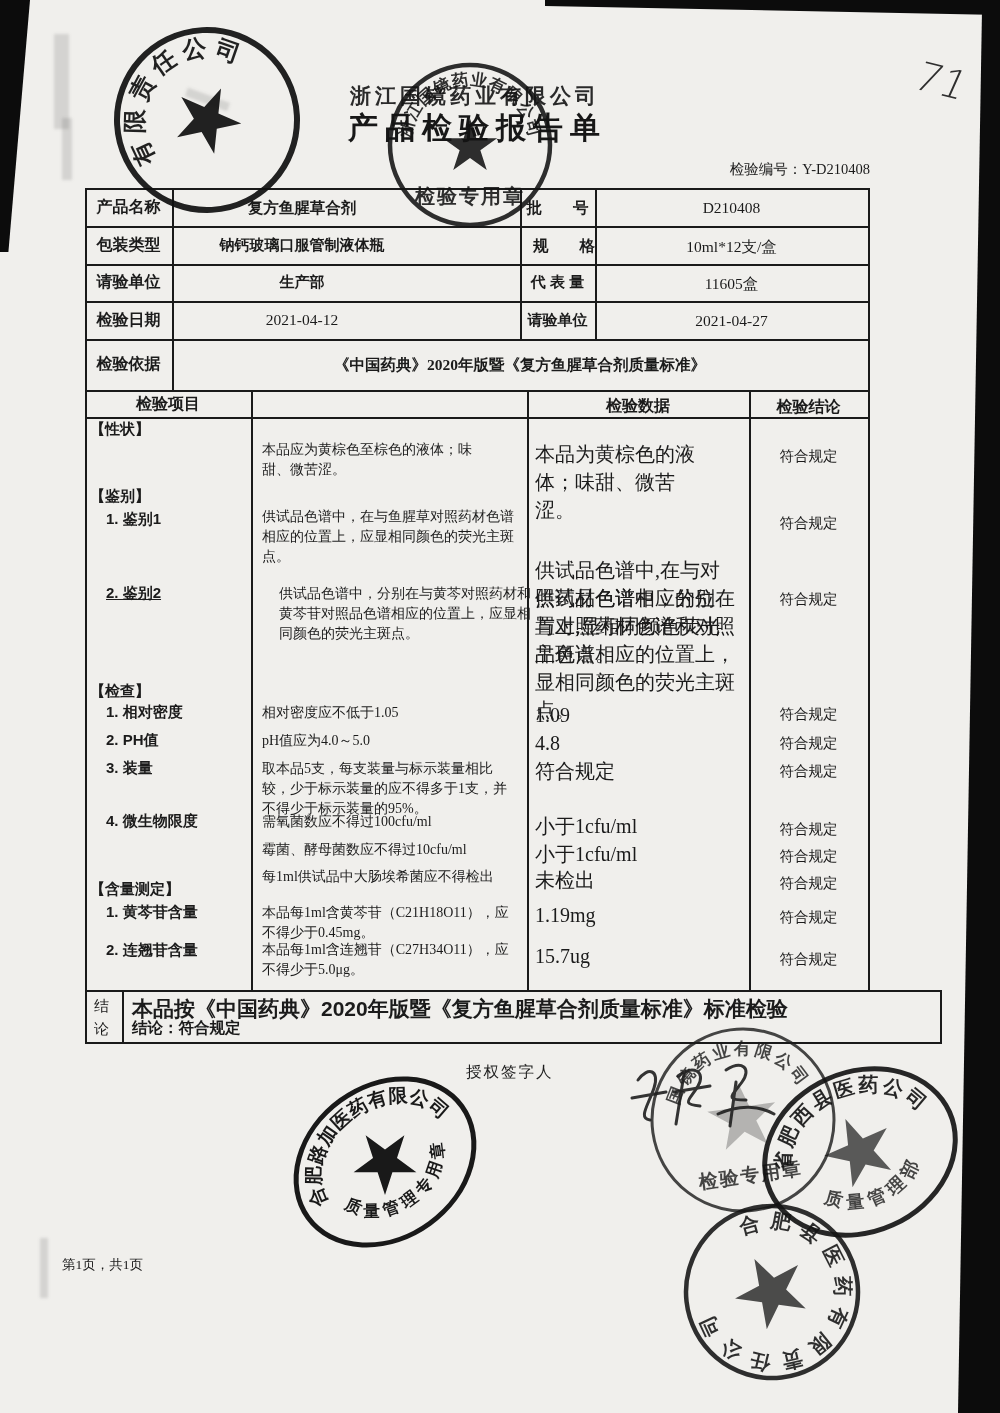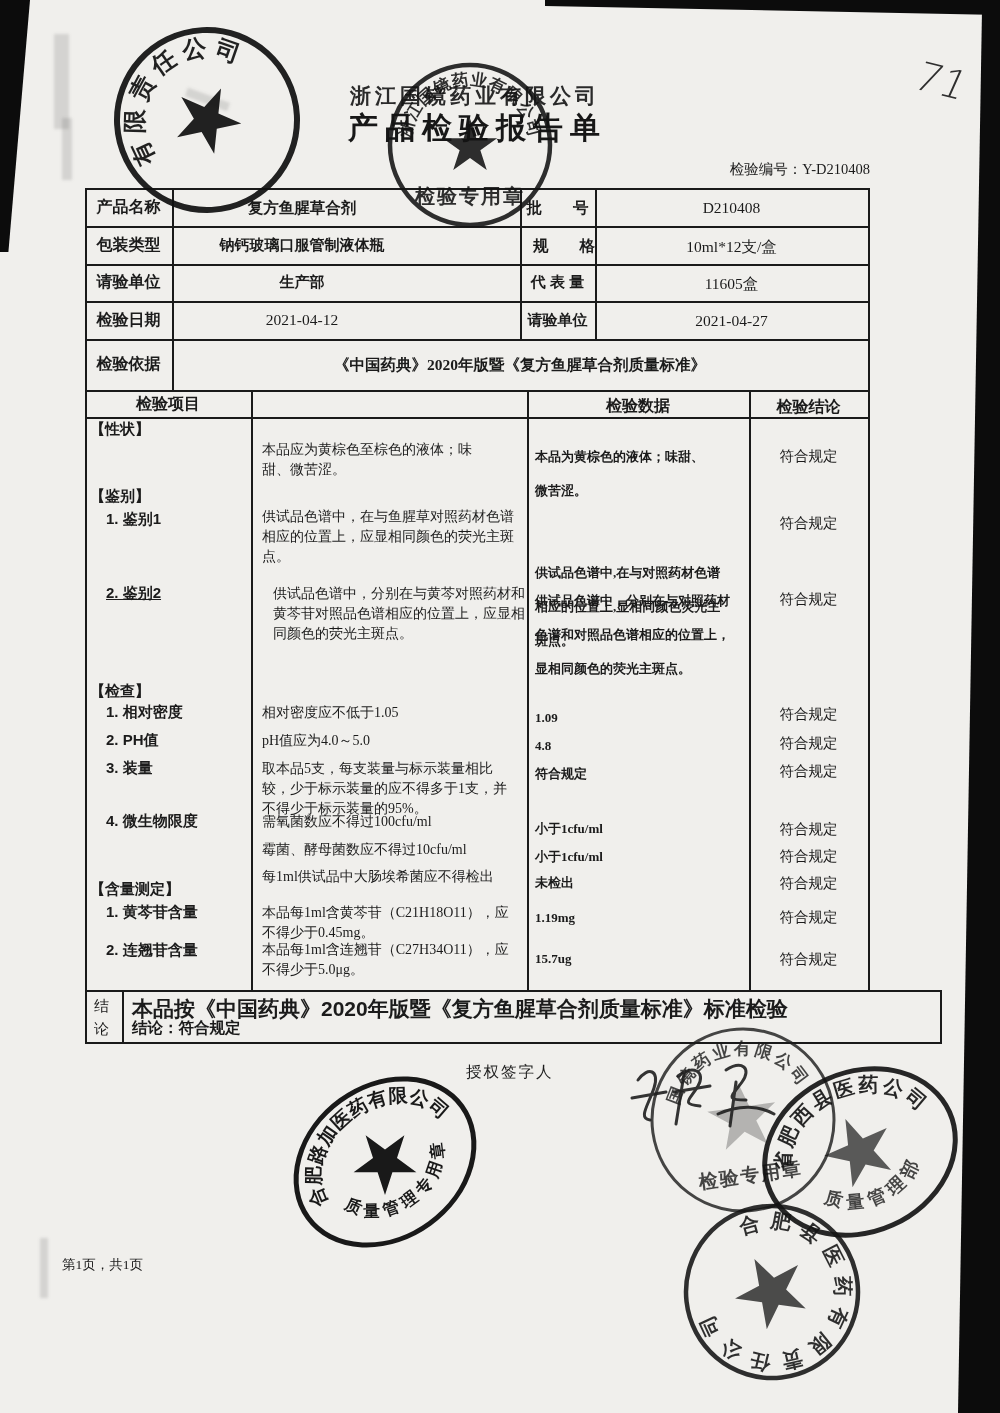--- a/index.html
+++ b/index.html
@@ -5,21 +5,21 @@
   html,body{margin:0;padding:0;background:#888;}
   #page{position:relative;width:1000px;height:1413px;margin:0 auto;background:#f0efec;overflow:hidden;
         font-family:"Liberation Serif","DejaVu Serif",serif;color:#1b1b1b;}
   .t{position:absolute;white-space:pre-wrap;}
   .hei{font-family:"Liberation Sans","DejaVu Sans",sans-serif;font-weight:700;}
   .song{font-family:"Liberation Serif","DejaVu Serif",serif;}
   .ctr{text-align:center;}
   .hl{position:absolute;background:#1a1a1a;height:2px;}
   .vl{position:absolute;background:#1a1a1a;width:2px;}
   .std{font-size:14px;line-height:20px;}
-  .dat{font-size:13px;line-height:34px;font-weight:bold;}
+  .dat{font-size:20px;line-height:28px;}
   .res{font-size:14.5px;}
   .item{font-size:15px;}
   .smudge{position:absolute;background:rgba(70,70,70,.16);filter:blur(1.5px);}
   .stamp{position:absolute;}
   .stamp text{font-family:"Liberation Sans","DejaVu Sans",sans-serif;}
   #handwrite{position:absolute;left:916px;top:58px;font-size:40px;color:#2e2e2e;
      font-family:"DejaVu Sans",sans-serif;font-weight:300;transform:rotate(14deg) skewX(-10deg);}
   .edge{position:absolute;background:#0c0c0c;}
 </style>
 </head>
@@ -101,21 +101,21 @@
   <div class="t hei item" style="left:106px;top:703px;">1. 相对密度</div>
   <div class="t hei item" style="left:106px;top:731px;">2. PH值</div>
   <div class="t hei item" style="left:106px;top:759px;">3. 装量</div>
   <div class="t hei item" style="left:106px;top:812px;">4. 微生物限度</div>
   <div class="t hei item" style="left:90px;top:880px;">【含量测定】</div>
   <div class="t hei item" style="left:106px;top:903px;">1. 黄芩苷含量</div>
   <div class="t hei item" style="left:106px;top:941px;">2. 连翘苷含量</div>
 
   <div class="t song std" style="left:262px;top:440px;width:230px;">本品应为黄棕色至棕色的液体；味甜、微苦涩。</div>
   <div class="t song std" style="left:262px;top:507px;width:258px;">供试品色谱中，在与鱼腥草对照药材色谱相应的位置上，应显相同颜色的荧光主斑点。</div>
-  <div class="t song std" style="left:273px;top:584px;width:258px;">供试品色谱中，分别在与黄芩对照药材和黄芩苷对照品色谱相应的位置上，应显相同颜色的荧光主斑点。</div>
+  <div class="t song std" style="left:279px;top:584px;width:258px;">供试品色谱中，分别在与黄芩对照药材和黄芩苷对照品色谱相应的位置上，应显相同颜色的荧光主斑点。</div>
   <div class="t song std" style="left:262px;top:703px;width:258px;">相对密度应不低于1.05</div>
   <div class="t song std" style="left:262px;top:731px;width:258px;">pH值应为4.0～5.0</div>
   <div class="t song std" style="left:262px;top:759px;width:258px;">取本品5支，每支装量与标示装量相比较，少于标示装量的应不得多于1支，并不得少于标示装量的95%。</div>
   <div class="t song std" style="left:262px;top:812px;width:258px;">需氧菌数应不得过100cfu/ml</div>
   <div class="t song std" style="left:262px;top:840px;width:258px;">霉菌、酵母菌数应不得过10cfu/ml</div>
   <div class="t song std" style="left:262px;top:867px;width:258px;">每1ml供试品中大肠埃希菌应不得检出</div>
   <div class="t song std" style="left:262px;top:903px;width:258px;">本品每1ml含黄芩苷（C21H18O11），应不得少于0.45mg。</div>
   <div class="t song std" style="left:262px;top:940px;width:258px;">本品每1ml含连翘苷（C27H34O11），应不得少于5.0μg。</div>
 
   <div class="t song dat" style="left:535px;top:440px;width:172px;">本品为黄棕色的液体；味甜、微苦涩。</div>

